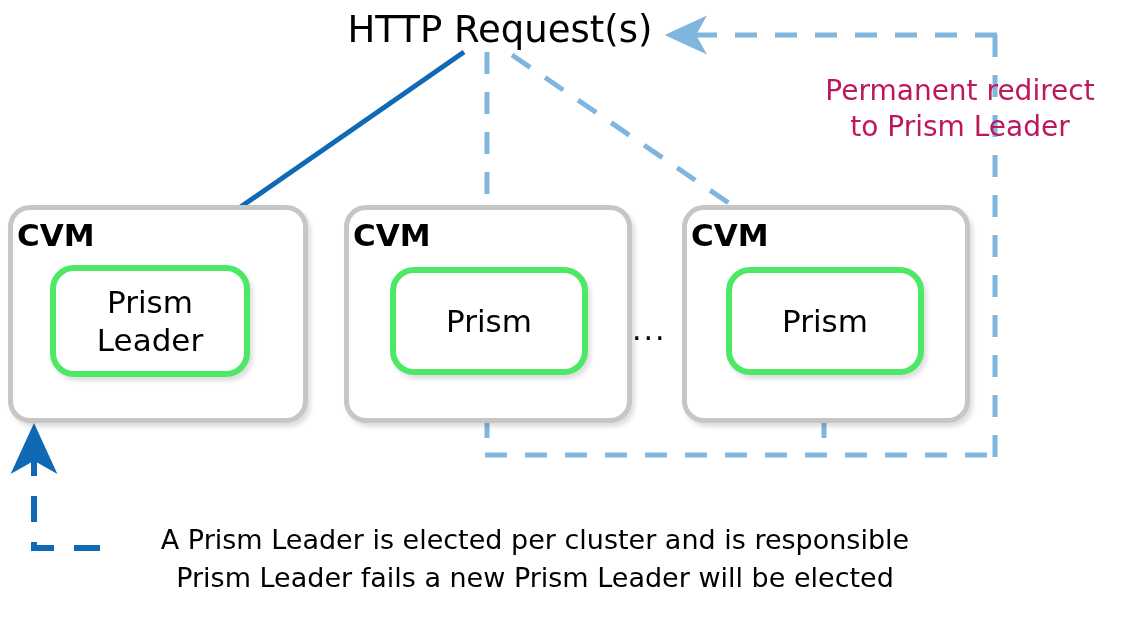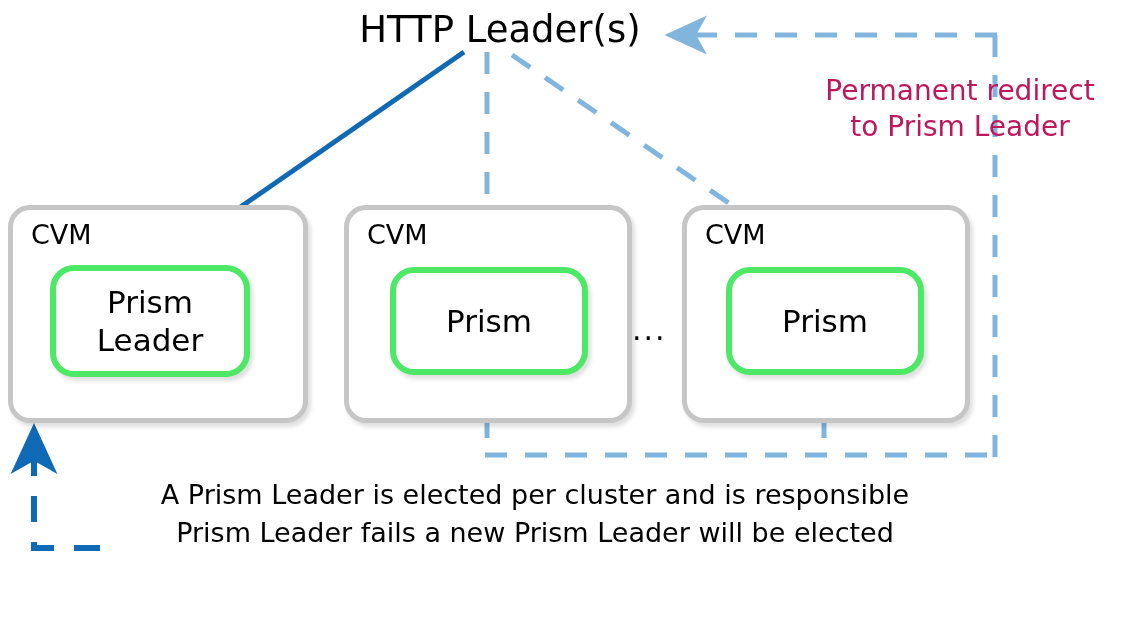--- a/index.html
+++ b/index.html
@@ -59,25 +59,26 @@
   .cvm {
     position: absolute;
     box-sizing: border-box;
     border: 5px solid #c6c6c6;
     border-radius: 22px;
     background: #ffffff;
     box-shadow: 3px 4px 4px rgba(0,0,0,0.13);
   }
   .cvm-label {
     position: absolute;
-    left: 18px;
+    left: 4px;
     top: 8px;
-    font-size: 27px;
+    font-size: 31px;
     color: #000000;
     line-height: 34px;
+    font-weight: bold;
   }
 
   #cvm-1 { left: 8px;   top: 205px; width: 300px; height: 218px; }
   #cvm-2 { left: 344px; top: 205px; width: 288px; height: 218px; }
   #cvm-3 { left: 682px; top: 205px; width: 288px; height: 218px; }
 
   
   .prism {
     position: absolute;
     box-sizing: border-box;
@@ -107,21 +108,21 @@
     top: 312px;
     font-size: 30px;
     color: #000000;
     letter-spacing: 2px;
   }
 
   
   .caption {
     position: absolute;
     left: 60px;
-    top: 476px;
+    top: 521px;
     width: 950px;
     text-align: center;
     font-size: 27px;
     line-height: 38px;
     color: #000000;
   }
 </style>
 </head>
 <body>
 
@@ -152,21 +153,21 @@
 
     <line x1="485" y1="455" x2="997" y2="455" stroke="#80b5de" stroke-width="5" stroke-dasharray="22,18"></line>
 
     <line x1="995" y1="457" x2="995" y2="35" stroke="#80b5de" stroke-width="5" stroke-dasharray="22,18"></line>
 
     <line x1="997" y1="35" x2="672" y2="35" stroke="#80b5de" stroke-width="5" stroke-dasharray="22,18" marker-end="url(#arrow-light)"></line>
 
     <polyline points="100,548 34,548 34,432" fill="none" stroke="#1069b4" stroke-width="6" stroke-dasharray="26,20" marker-end="url(#arrow-callout)"></polyline>
   </svg>
 
-  <div class="title">HTTP Leader(s)</div>
+  <div class="title">HTTP Request(s)</div>
 
   <div class="redirect-label">
     <div>Permanent redirect</div>
     <div>to Prism Leader</div>
   </div>
 
   <div class="cvm" id="cvm-1">
     <div class="cvm-label">CVM</div>
   </div>
   <div class="prism" id="prism-1">

